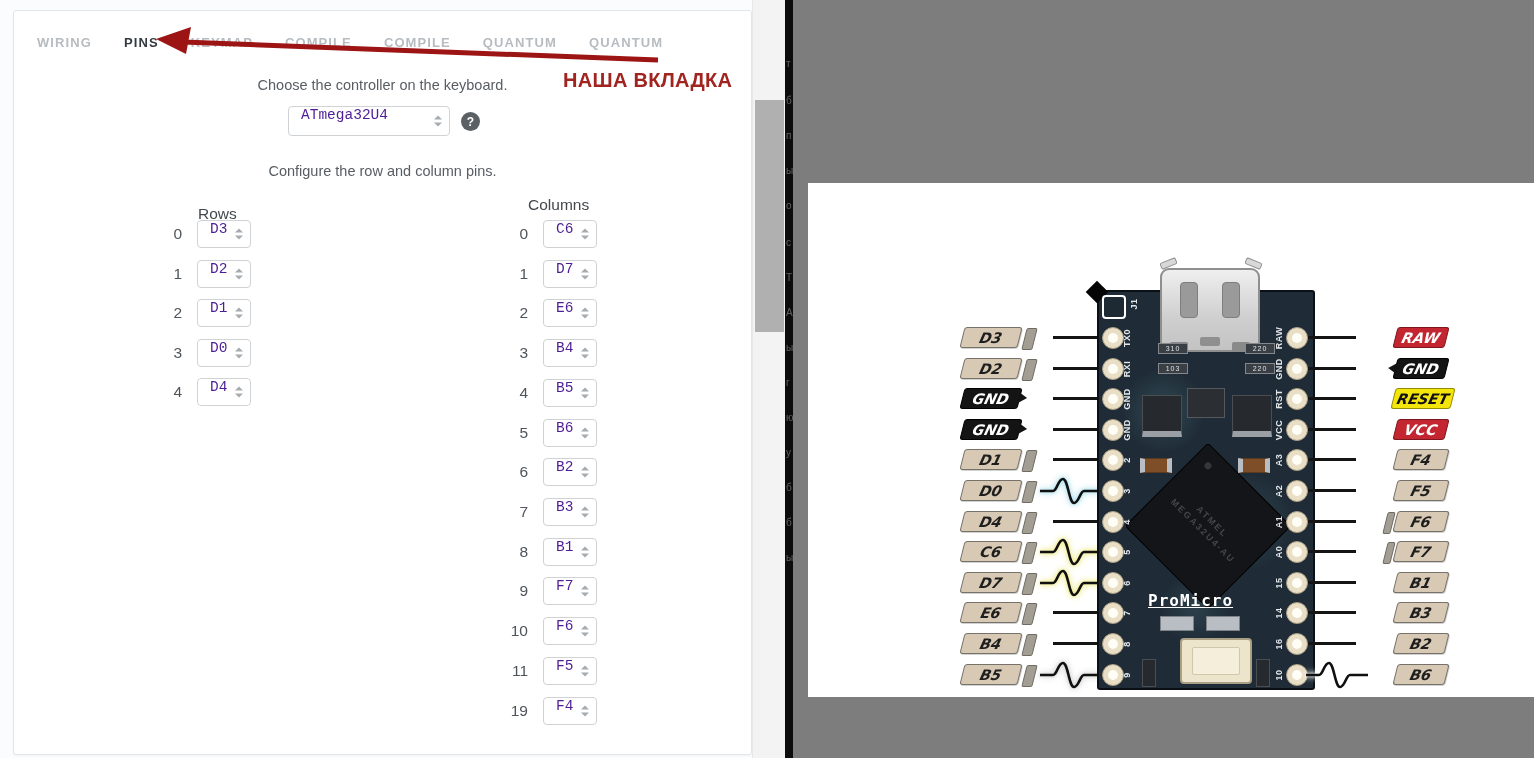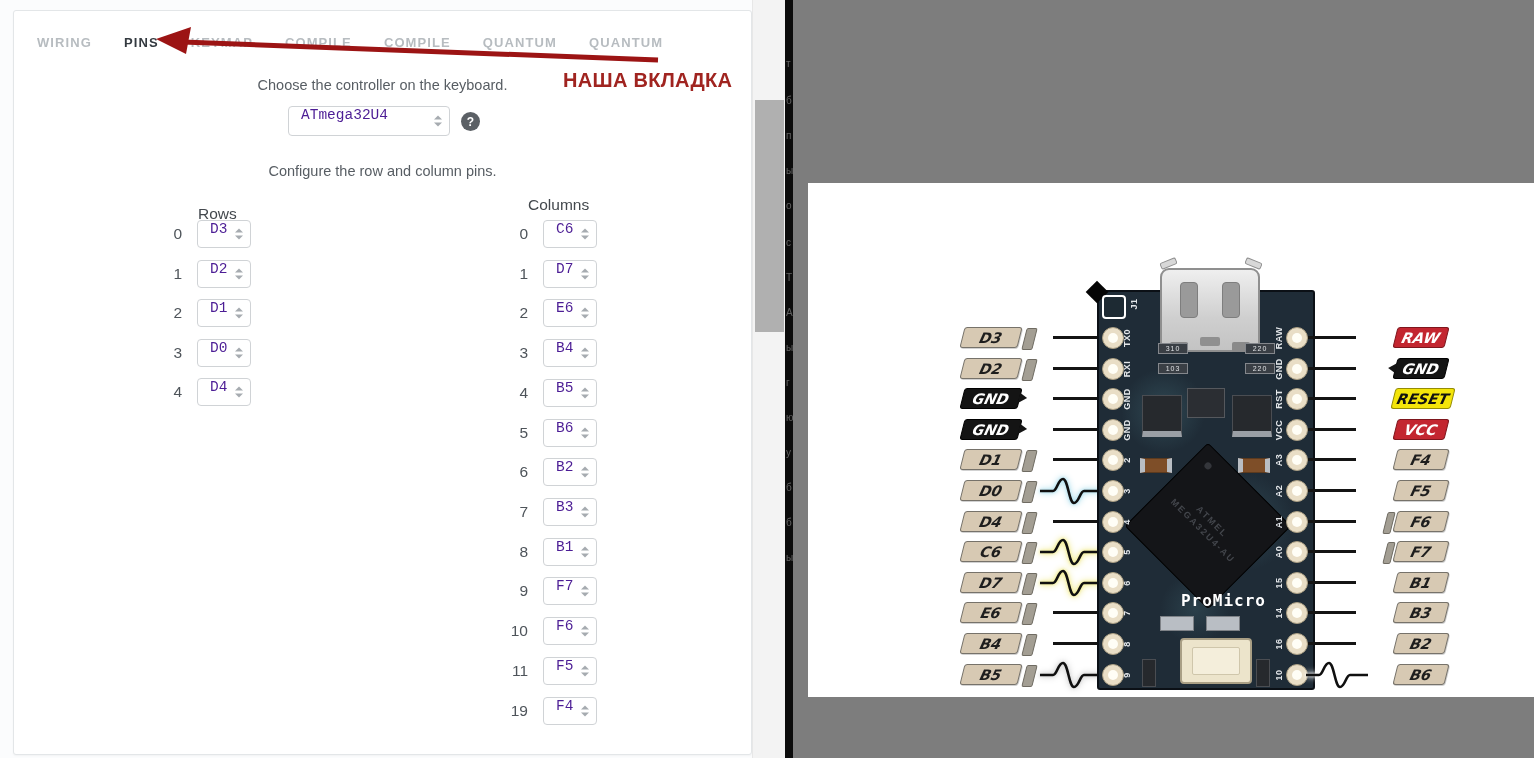--- a/index.html
+++ b/index.html
@@ -71,22 +71,22 @@
   .usb .tabL{left:18px;} .usb .tabR{right:18px;}
   .usb .mouth{position:absolute;left:38px;bottom:4px;width:20px;height:9px;background:#8f8f8f;border-radius:2px;}
   .usb .footL,.usb .footR{position:absolute;bottom:-2px;width:18px;height:10px;background:#8a8a8a;border-radius:2px;}
   .usb .footL{left:8px;} .usb .footR{right:8px;}
   .prong{position:absolute;width:15px;height:5px;background:#d8d8d8;border:1px solid #8f8f8f;border-radius:2px;}
   .chipqfp{position:absolute;left:341px;top:284px;width:116px;height:116px;transform:rotate(45deg);
            background:#141518;border:1px solid #000;border-radius:4px;display:flex;flex-direction:column;
            align-items:center;justify-content:center;gap:3px;}
   .chipqfp .dot{position:absolute;left:12px;top:12px;width:7px;height:7px;border-radius:50%;background:#34363b;}
   .chipqfp span{color:#43464c;font-size:9px;letter-spacing:2px;font-weight:700;}
-  .promicro{position:absolute;left:340px;top:408px;width:118px;text-align:right;color:#fff;
-            font-family:"DejaVu Sans Mono",monospace;font-size:16px;font-weight:700;letter-spacing:1px;}
+  .promicro{position:absolute;left:340px;top:408px;width:118px;text-align:left;color:#fff;
+            font-family:"DejaVu Sans Mono",monospace;font-size:16px;font-weight:700;letter-spacing:1px;text-decoration:underline;}
   .res{position:absolute;width:30px;height:11px;background:#3a3f45;border:1px solid #84878c;box-sizing:border-box;
        display:flex;align-items:center;justify-content:center;color:#dfe1e4;font-size:7px;letter-spacing:1px;}
   .cmp{position:absolute;box-sizing:border-box;}
   .jpad{position:absolute;left:294px;top:112px;width:20px;height:20px;border:2px solid #fff;border-radius:4px;background:#1d2a33;}
   .jnotch{position:absolute;left:281px;top:101px;width:16px;height:16px;background:#050505;transform:rotate(45deg);}
 </style>
 </head>
 <body>
 
 <div class="screen">

